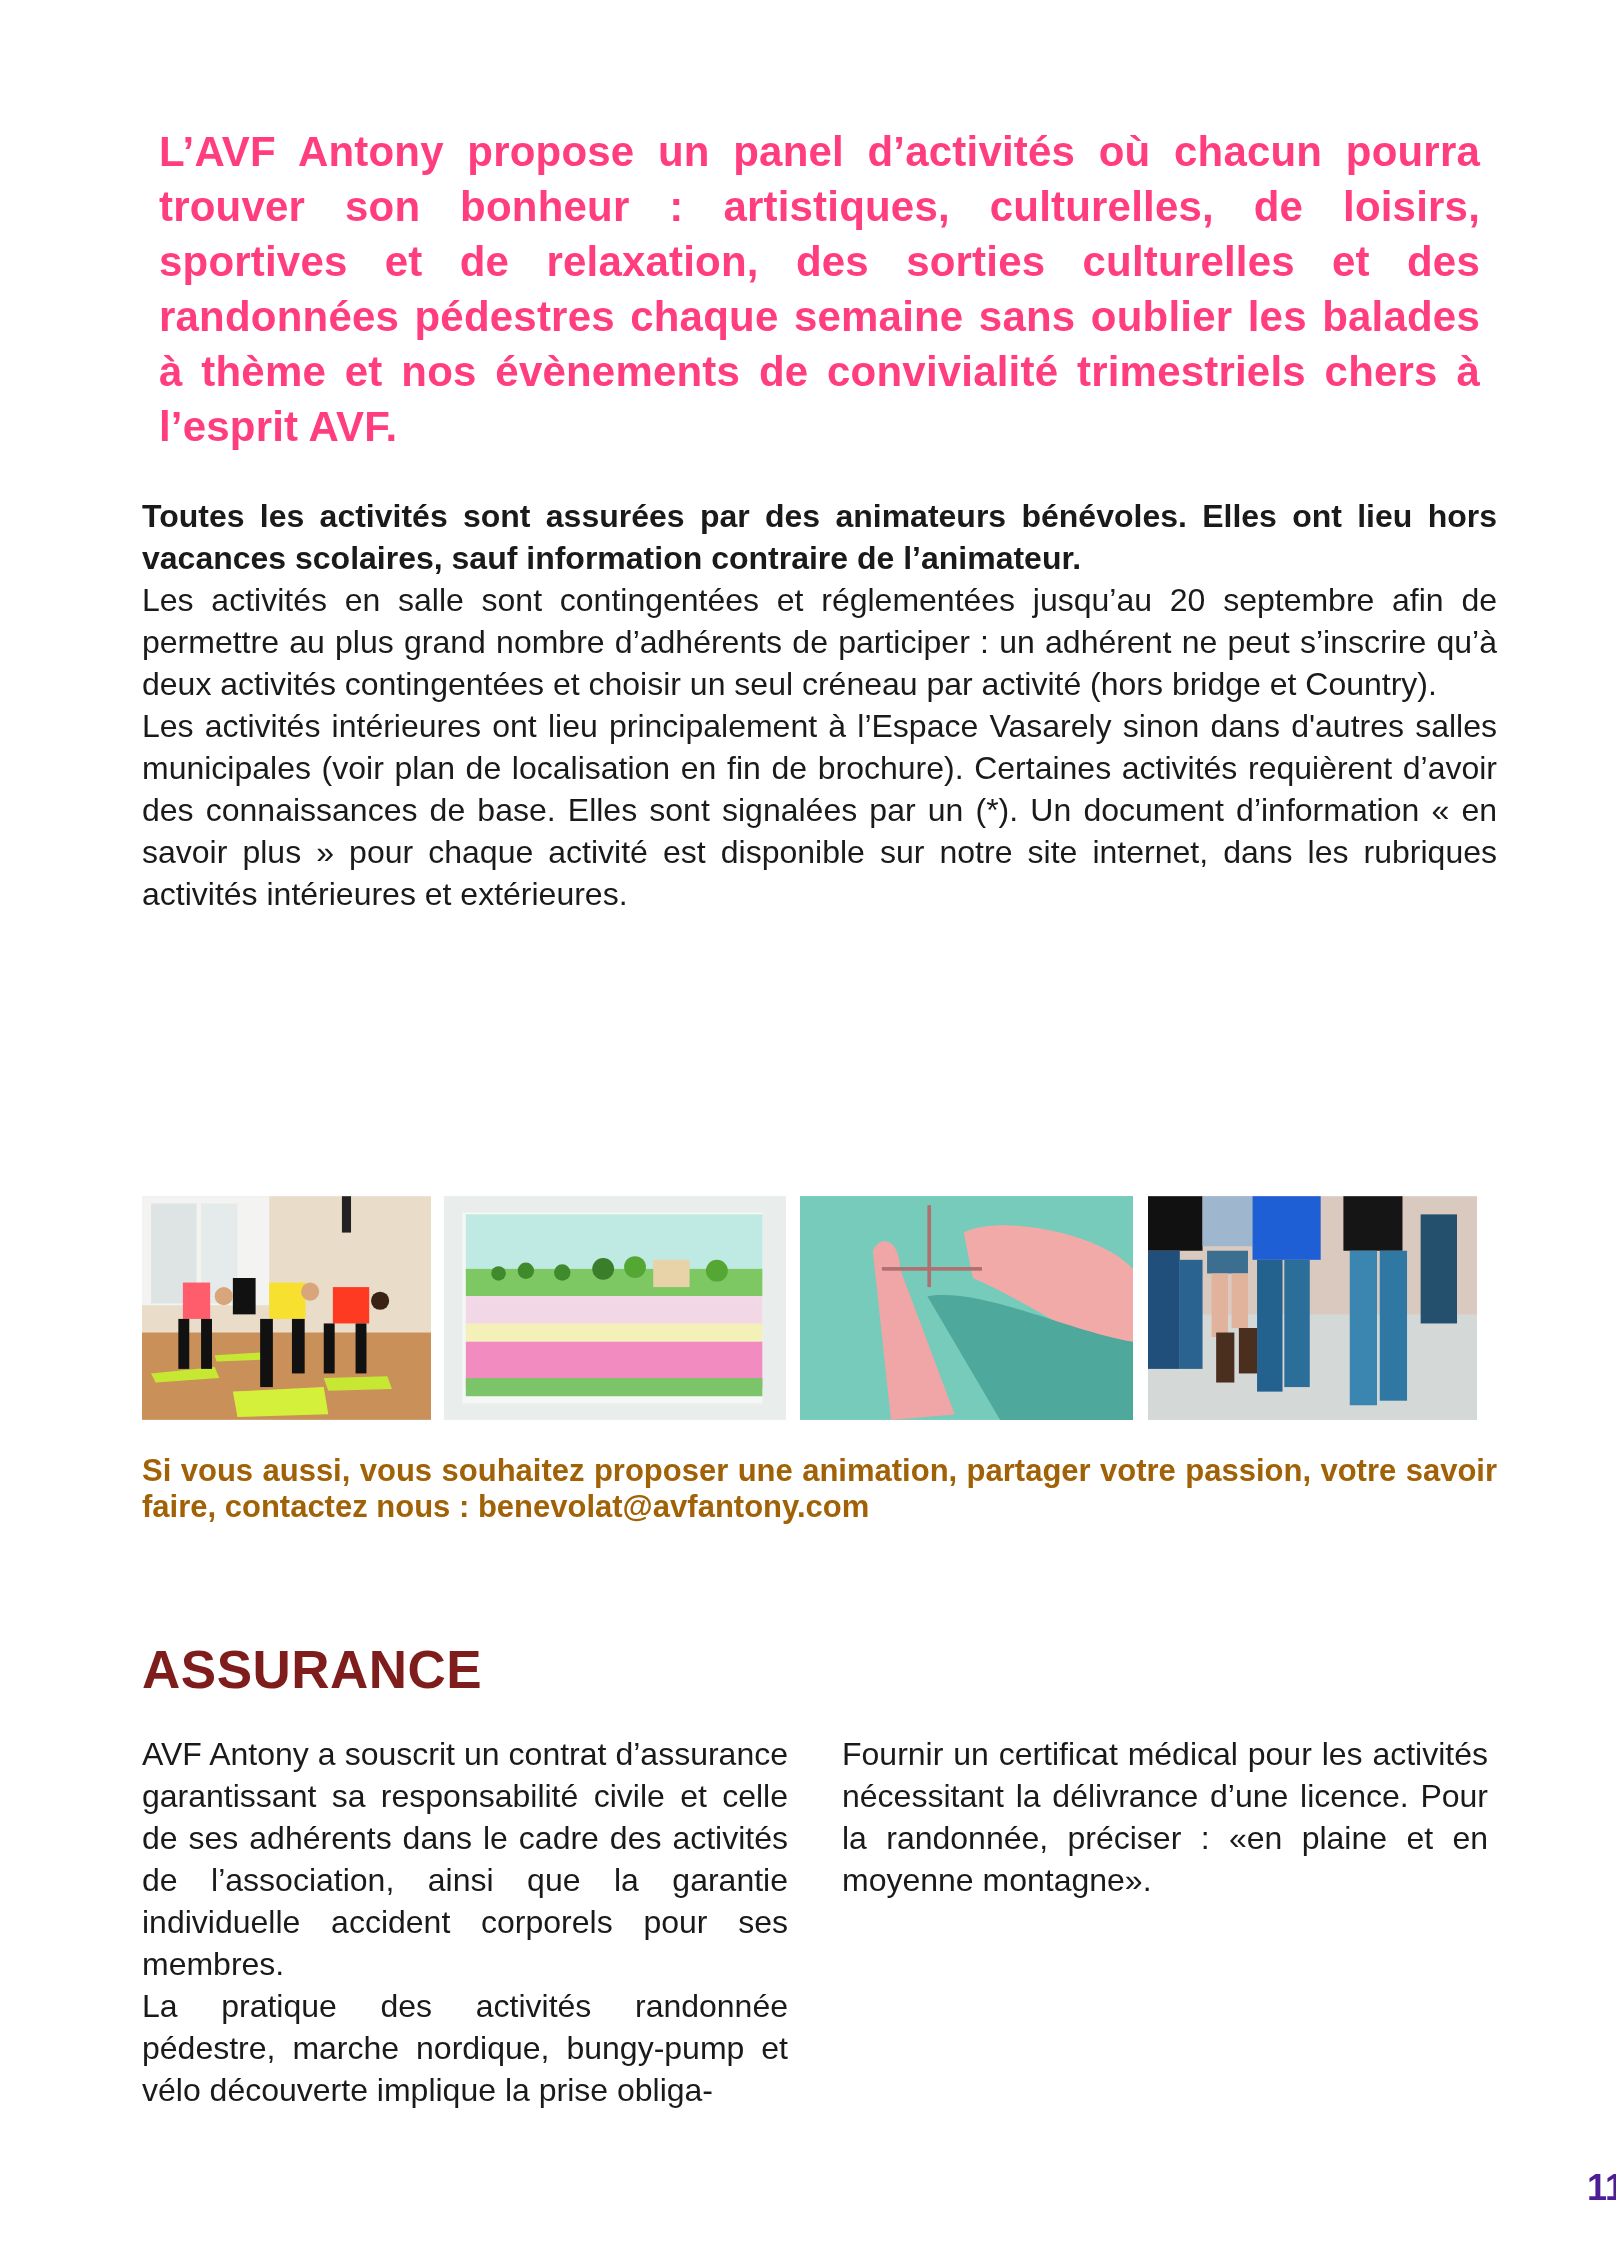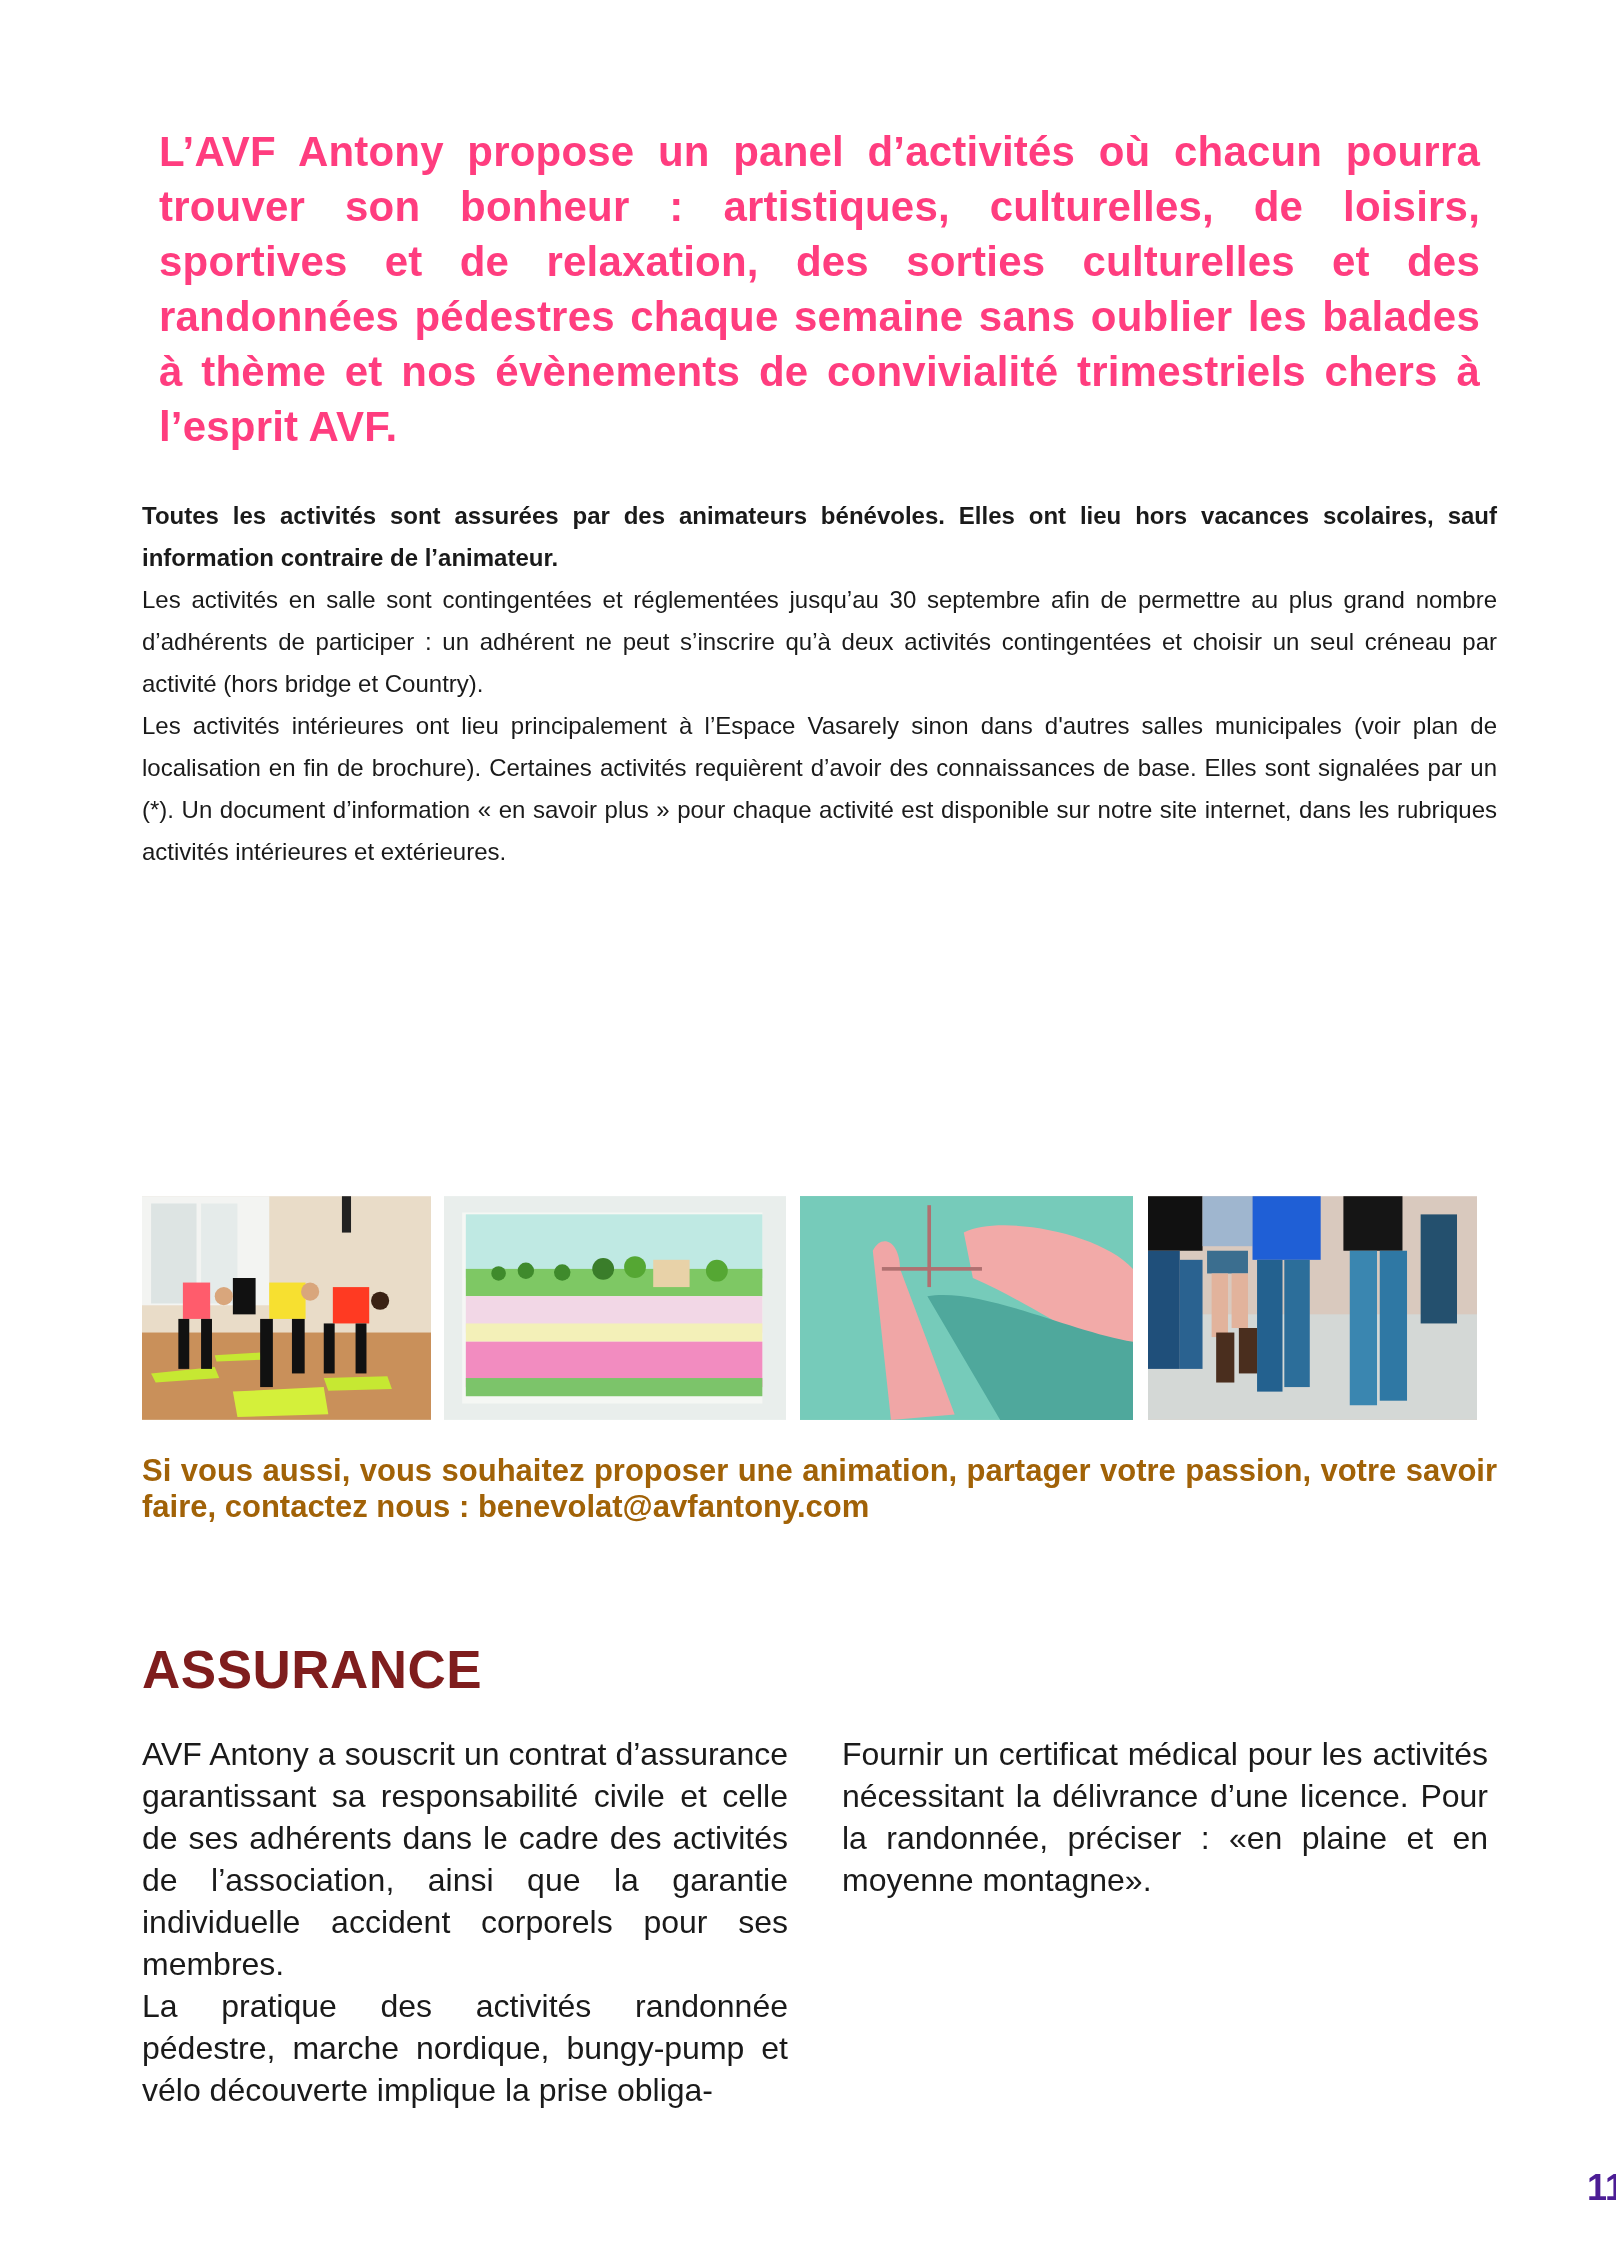--- a/index.html
+++ b/index.html
@@ -6,21 +6,21 @@
   body { width: 1616px; height: 2263px; position: relative; overflow: hidden; font-family: "Liberation Sans", "DejaVu Sans", sans-serif; color: #1a1a1a; }
   .abs { position: absolute; }
   .intro {
     left: 142px; top: 107px; width: 1355px;
     color: #ff3d7f; font-weight: bold; font-size: 42px; line-height: 55px;
     text-align: justify; letter-spacing: 0.2px;
   }
   .intro p { margin: 17px; }
   .body-block {
     left: 142px; top: 495px; width: 1355px;
-    font-size: 24px; line-height: 42px; color: #1a1a1a; text-align: justify;
+    font-size: 32px; line-height: 42px; color: #1a1a1a; text-align: justify;
   }
   .body-block p { margin: 0; }
   .body-block .bold { font-weight: bold; }
   .body-block .gap { height: 41px; }
   .photos { left: 142px; top: 1196px; width: 1335px; height: 224px; }
   .photo { position: absolute; top: 0; height: 224px; overflow: hidden; }
   .cta {
     left: 142px; top: 1453px; width: 1355px;
     color: #a16207; font-weight: bold; font-size: 31px; line-height: 36px; text-align: justify;
   }
@@ -39,21 +39,21 @@
 </style>
 </head>
 <body>
 
 <div class="abs intro">
   <p>L’AVF Antony propose un panel d’activités où chacun pourra trouver son bonheur : artistiques, culturelles, de loisirs, sportives et de relaxation, des sorties culturelles et des randonnées pédestres chaque semaine sans oublier les balades à thème et nos évènements de convivialité trimestriels chers à l’esprit AVF.</p>
 </div>
 
 <div class="abs body-block">
   <p class="bold">Toutes les activités sont assurées par des animateurs bénévoles. Elles ont lieu hors vacances scolaires, sauf information contraire de l’animateur.</p>
-  <p>Les activités en salle sont contingentées et réglementées jusqu’au 30 septembre afin de permettre au plus grand nombre d’adhérents de participer : un adhérent ne peut s’inscrire qu’à deux activités contingentées et choisir un seul créneau par activité (hors bridge et Country).</p>
+  <p>Les activités en salle sont contingentées et réglementées jusqu’au 20 septembre afin de permettre au plus grand nombre d’adhérents de participer : un adhérent ne peut s’inscrire qu’à deux activités contingentées et choisir un seul créneau par activité (hors bridge et Country).</p>
   <p>Les activités intérieures ont lieu principalement à l’Espace Vasarely sinon dans d'autres salles municipales (voir plan de localisation en fin de brochure). Certaines activités requièrent d’avoir des connaissances de base. Elles sont signalées par un (*). Un document d’information « en savoir plus » pour chaque activité est disponible sur notre site internet, dans les rubriques activités intérieures et extérieures.</p>
   <div class="gap"></div>
 </div>
 
 <div class="abs photos">
 
   <div class="photo" style="left:0; width:289px;">
     <svg width="289" height="224" viewBox="0 0 318 246">
       <rect width="318" height="246" fill="#e9dcc8"></rect>
       <rect x="0" y="0" width="140" height="120" fill="#f3f4f2"></rect>

